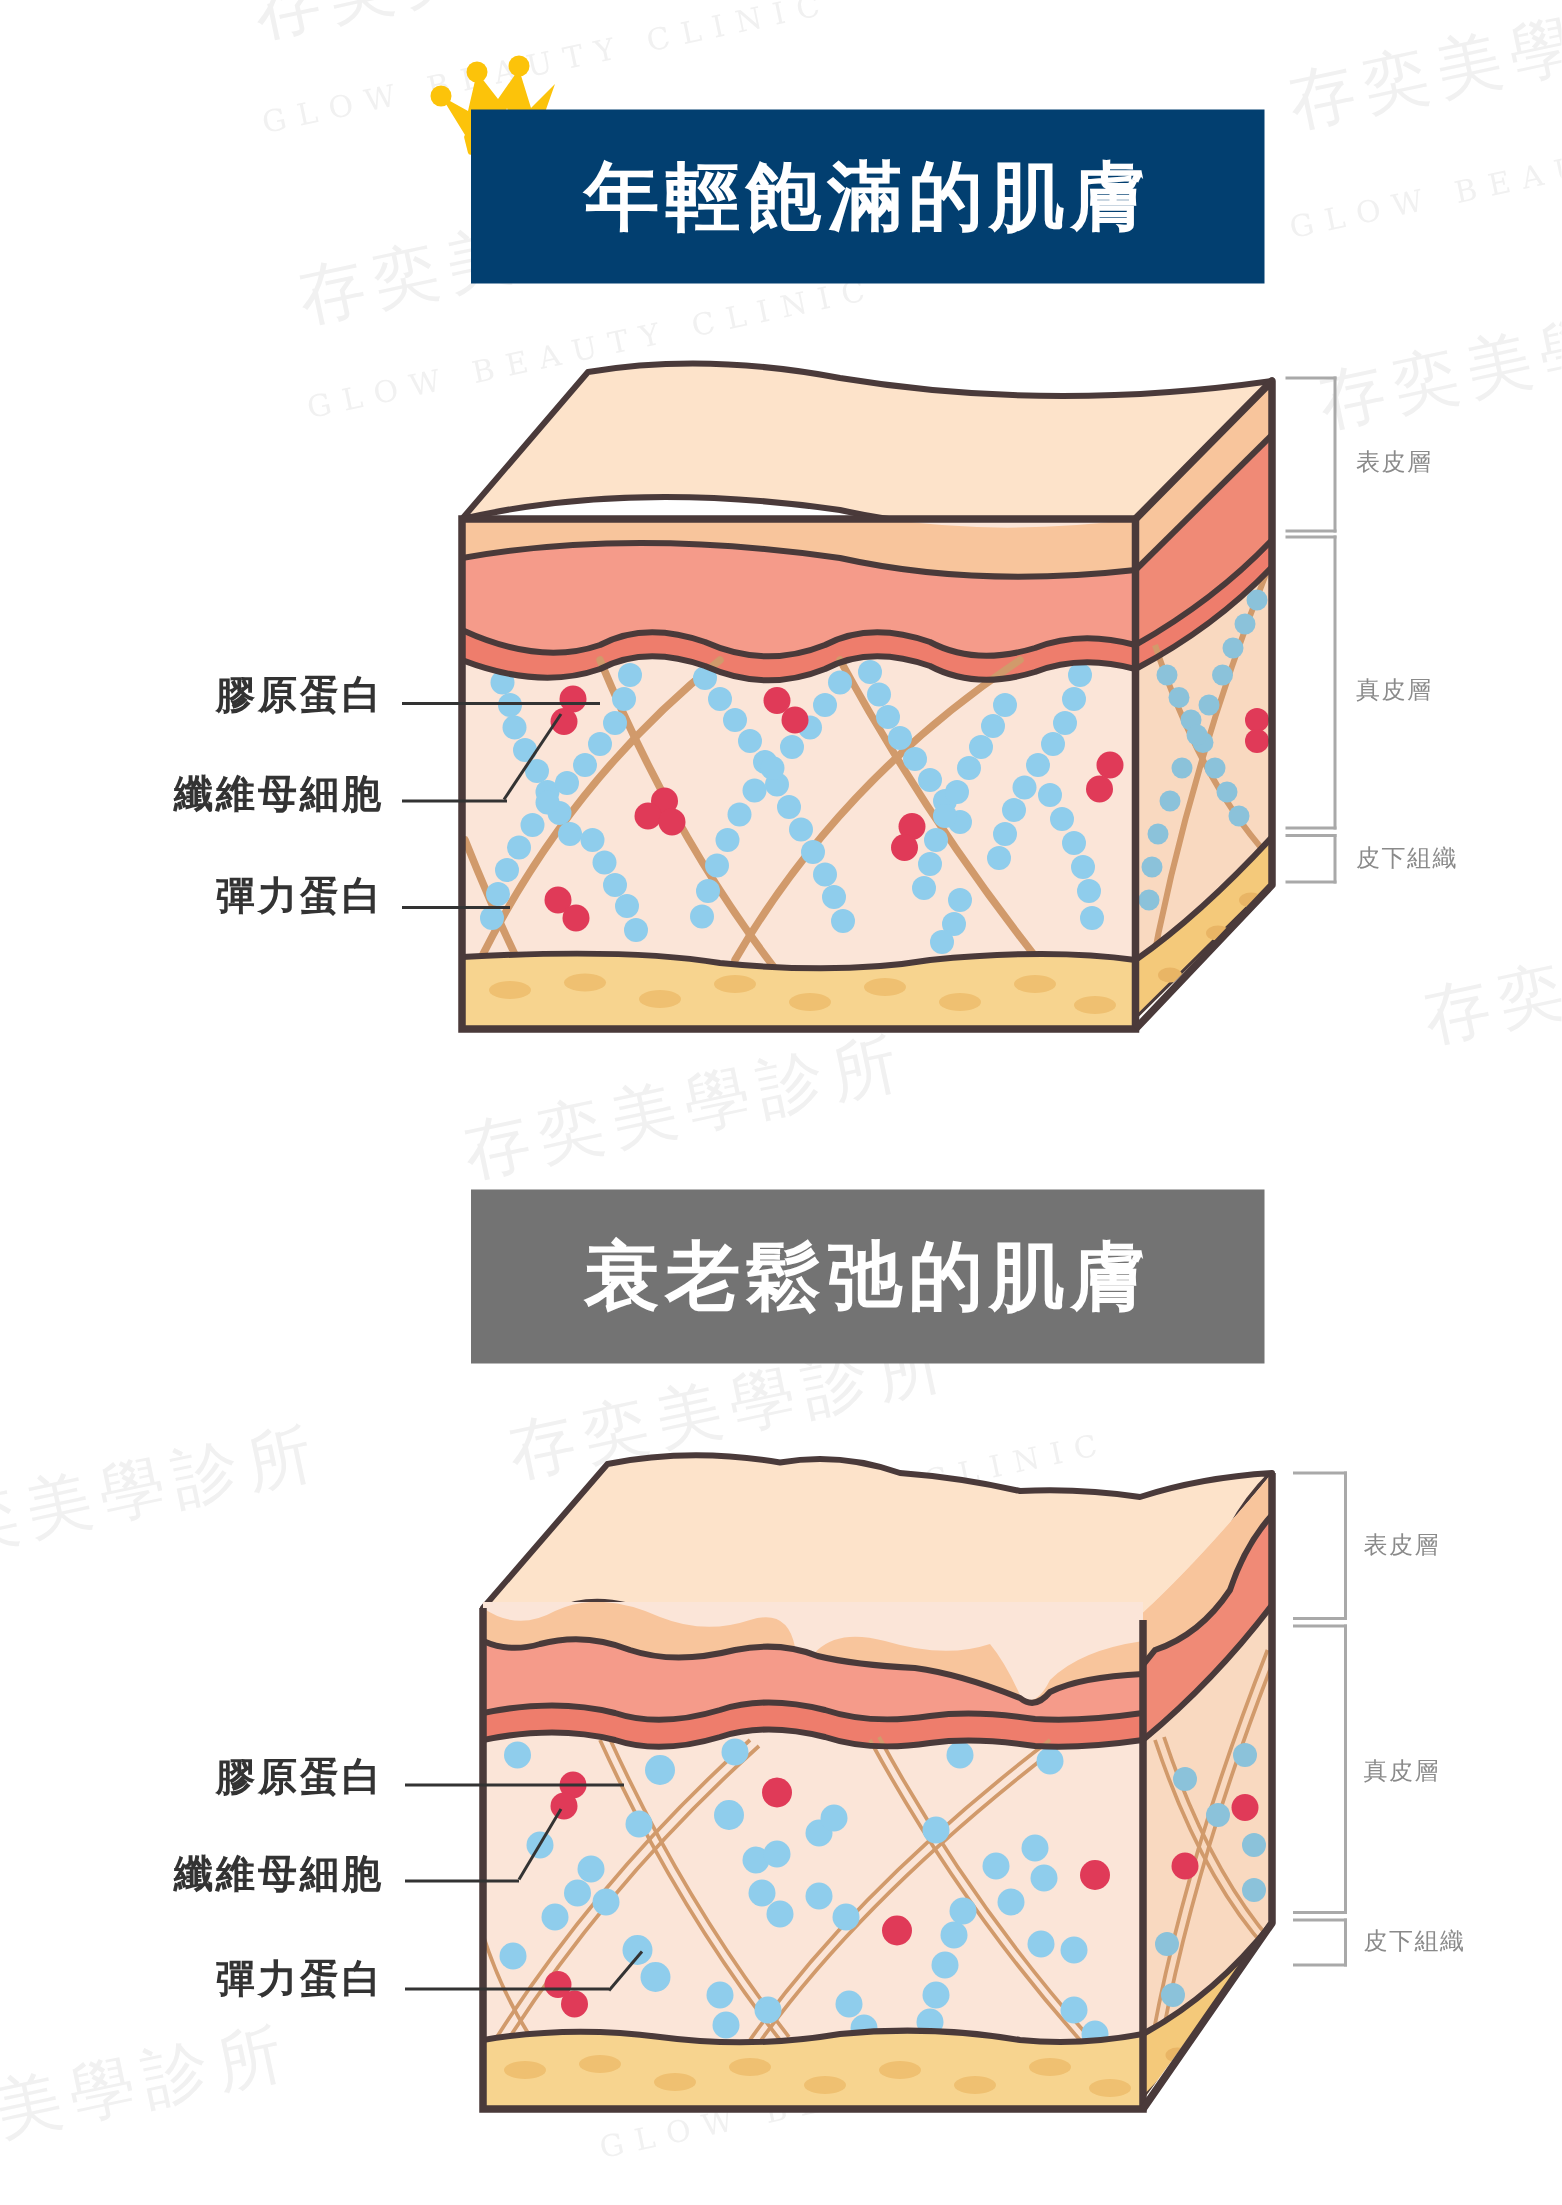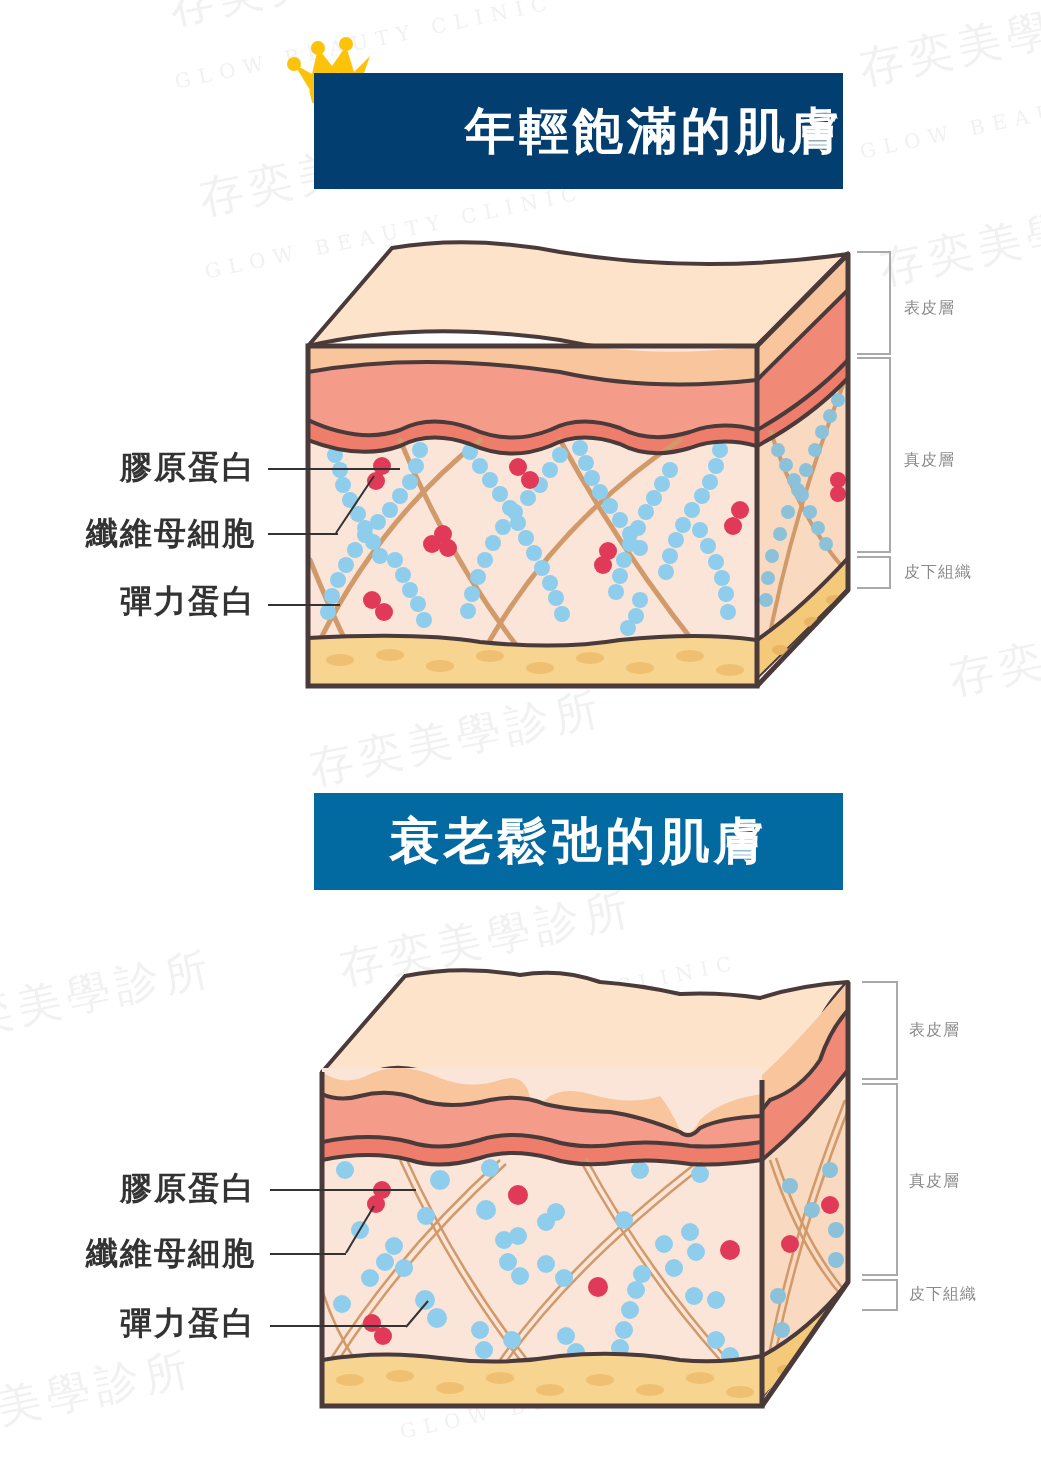--- a/index.html
+++ b/index.html
@@ -11,24 +11,24 @@
   .watermark {
     position: absolute; color: #f1f1f1; font-family: "DejaVu Serif", "Liberation Serif", serif;
     white-space: nowrap; pointer-events: none; transform-origin: left center;
   }
   .wm-cn { font-size: 44px; letter-spacing: 6px; }
   .wm-en { font-size: 20px; letter-spacing: 8px; }
   .title-box {
     position: absolute; display: flex; align-items: center; justify-content: center;
     color: #ffffff; font-size: 50px; font-weight: bold; letter-spacing: 4px;
   }
-  .title-young { left: 314px; top: 73px; width: 529px; height: 116px; background: #023f70; justify-content: flex-end; }
-  .title-old { left: 314px; top: 793px; width: 529px; height: 97px; background: #0369a1; }
+  .title-young { left: 314px; top: 73px; width: 529px; height: 116px; background: #023f70; }
+  .title-old { left: 314px; top: 793px; width: 529px; height: 116px; background: #737373; }
   .label-left {
-    position: absolute; right: 785px; font-size: 32px; font-weight: bold; color: #333333;
+    position: absolute; right: 785px; font-size: 26px; font-weight: bold; color: #333333;
     white-space: nowrap; letter-spacing: 2px;
   }
   .label-right {
     position: absolute; font-size: 16px; color: #8a8a8a; white-space: nowrap; letter-spacing: 1px;
   }
   .bracket {
     position: absolute; border: 2px solid #a9a9a9; border-left: none; box-sizing: border-box;
   }
   .leader { position: absolute; height: 2px; background: #333333; }
   svg { position: absolute; overflow: visible; }

